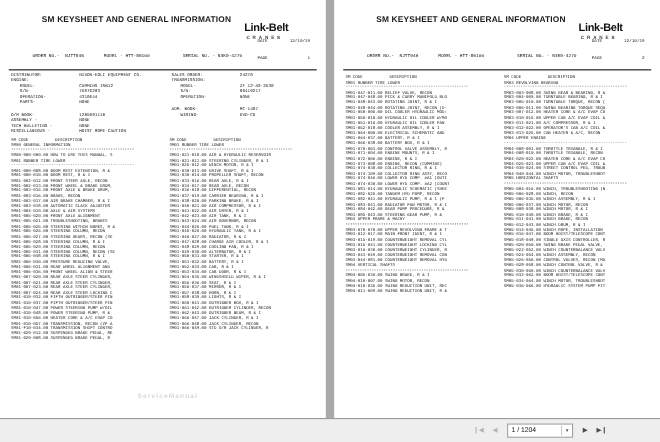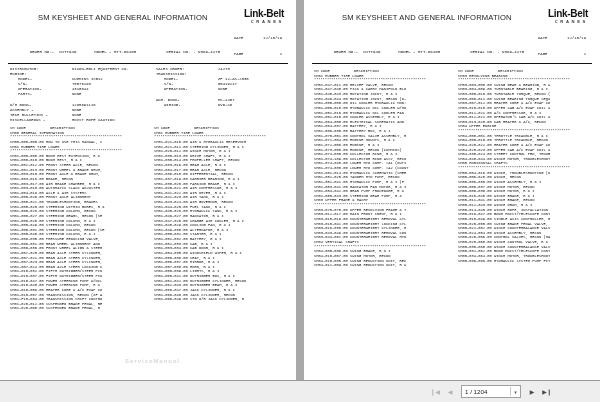--- a/index.html
+++ b/index.html
@@ -42,29 +42,29 @@
 
   
   .doc-head {
     position: relative;
     height: 30px;
   }
   .doc-title {
     position: absolute;
     left: 30px; top: 7px;
     font-size: 7.6px;
-    font-weight: normal;
+    font-weight: bold;
     letter-spacing: 0.15px;
     color: #1a1a1a;
     white-space: nowrap;
   }
   .logo {
     position: absolute;
-    right: 4px; top: 2px;
-    text-align: right;
+    right: 4px; top: 14px;
+    text-align: left;
     width: 62px;
   }
   .logo-main {
     font-size: 10px;
     font-weight: bold;
     color: #111111;
     letter-spacing: -0.3px;
     line-height: 11px;
   }
   .logo-sub {

